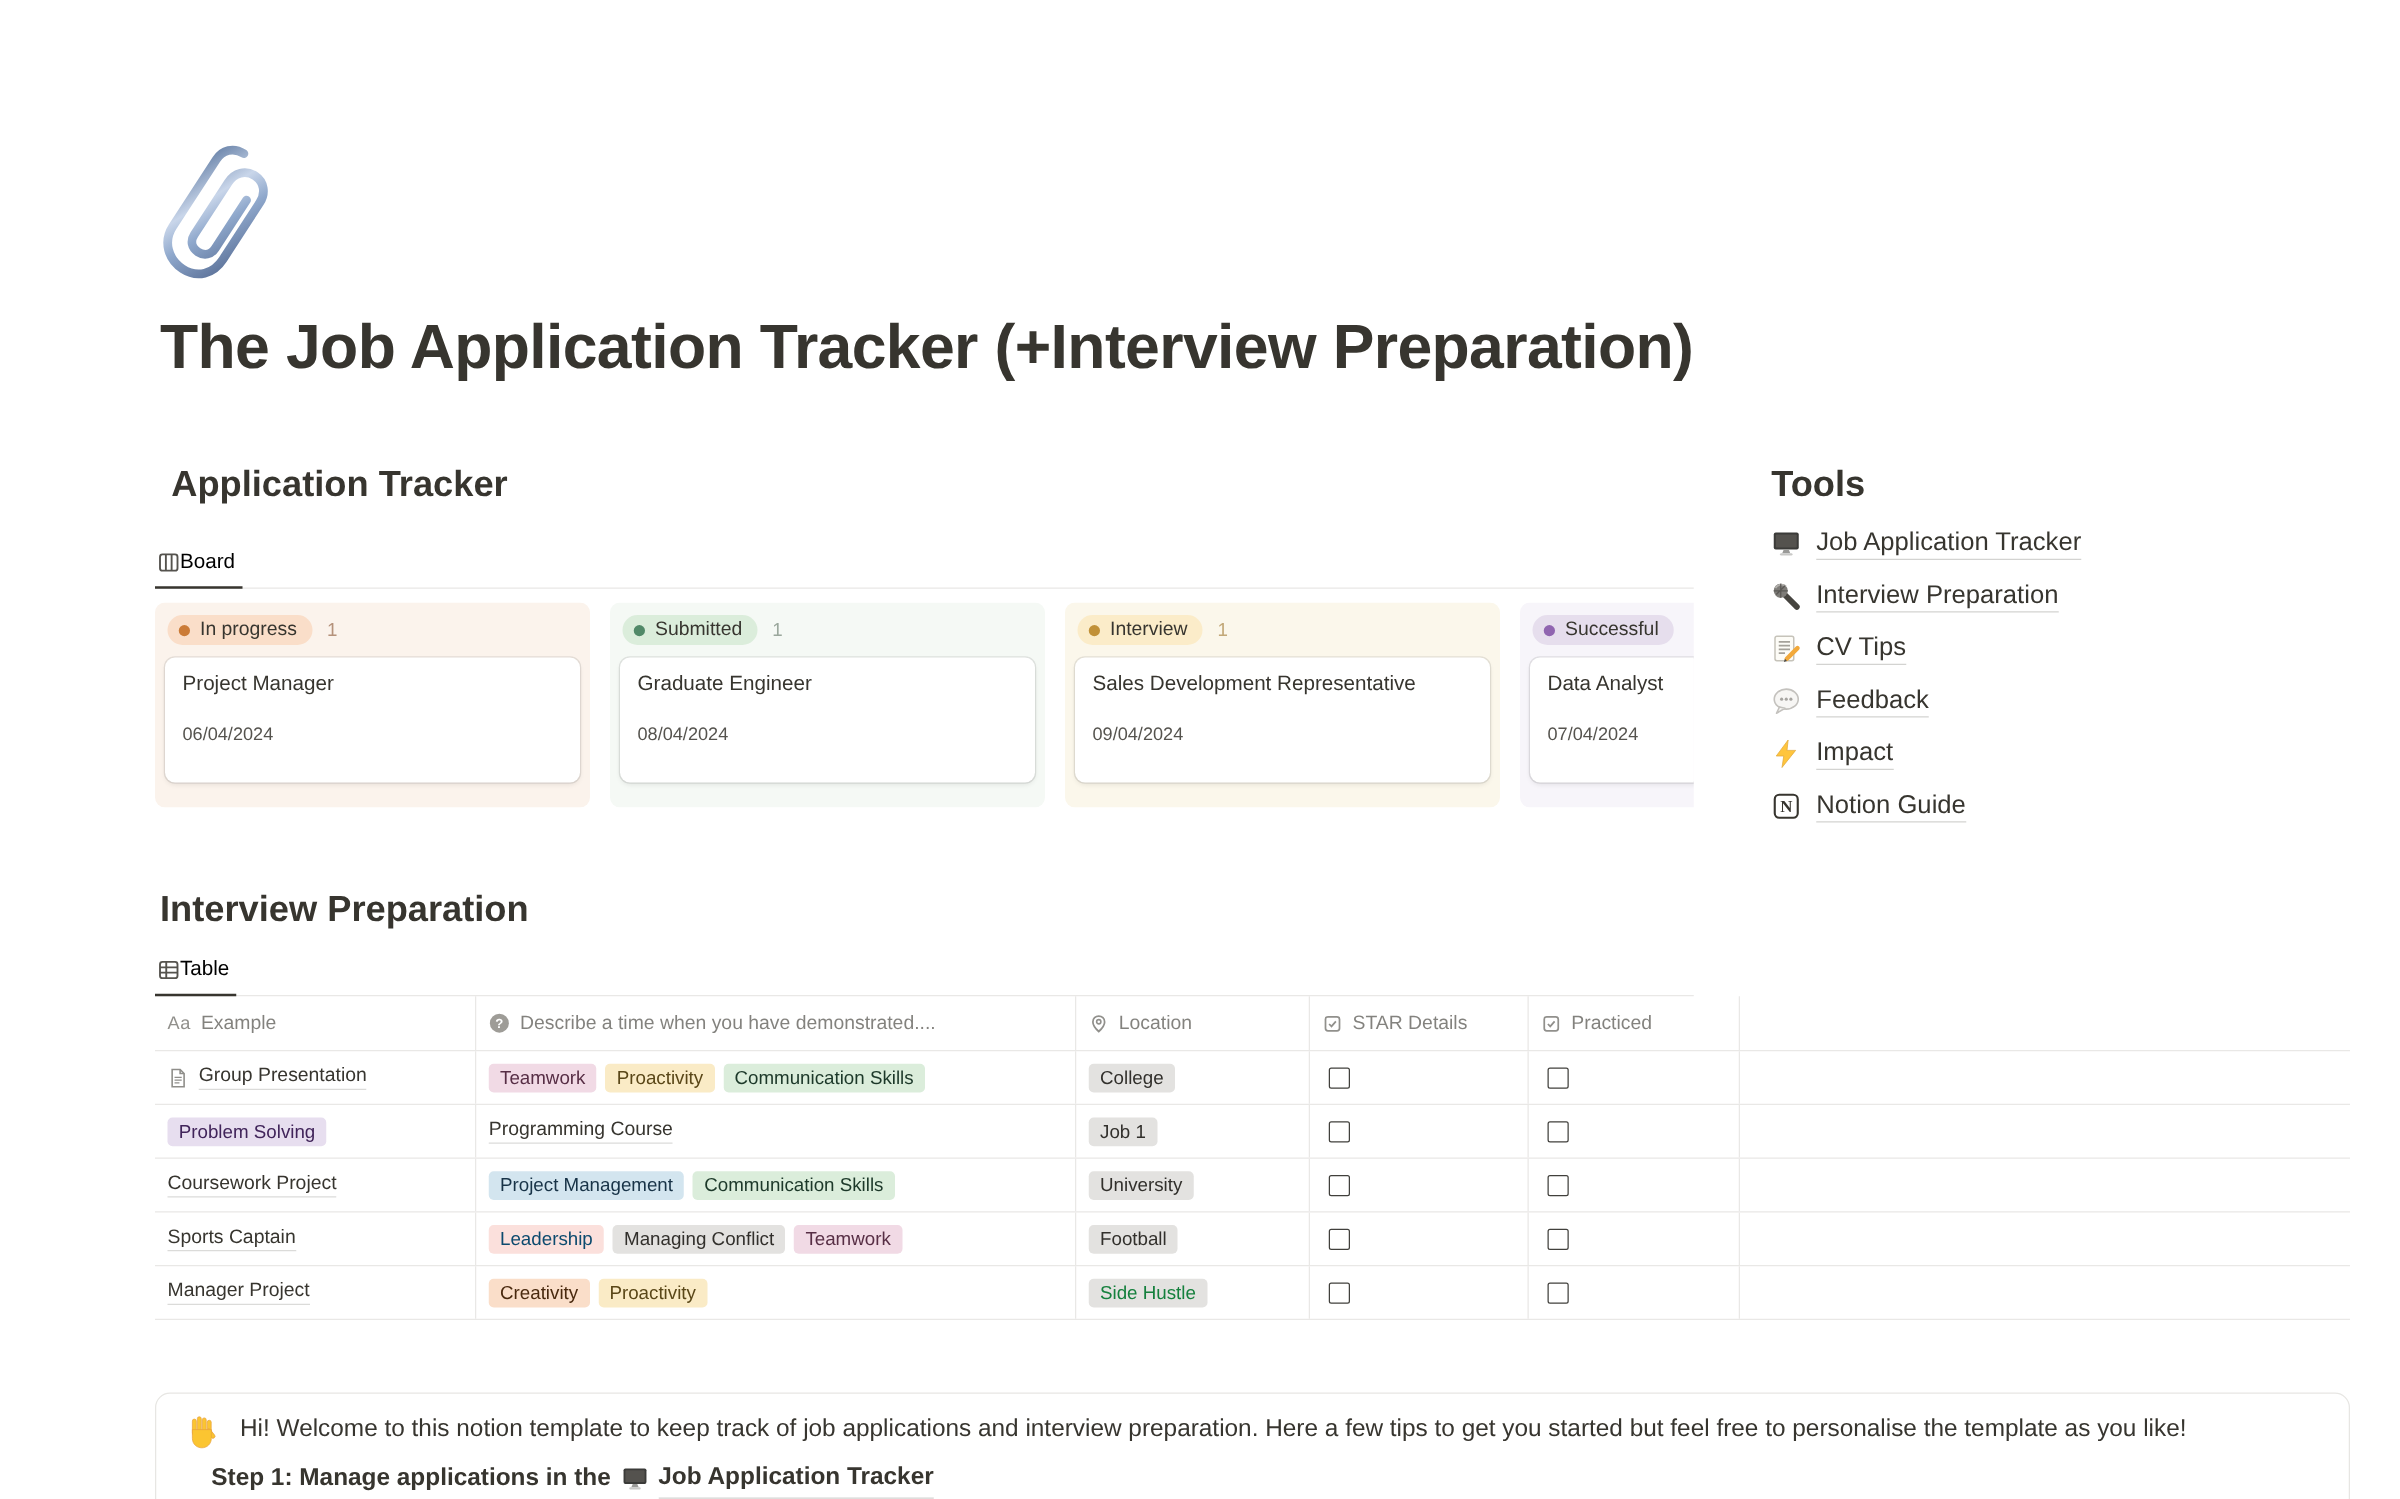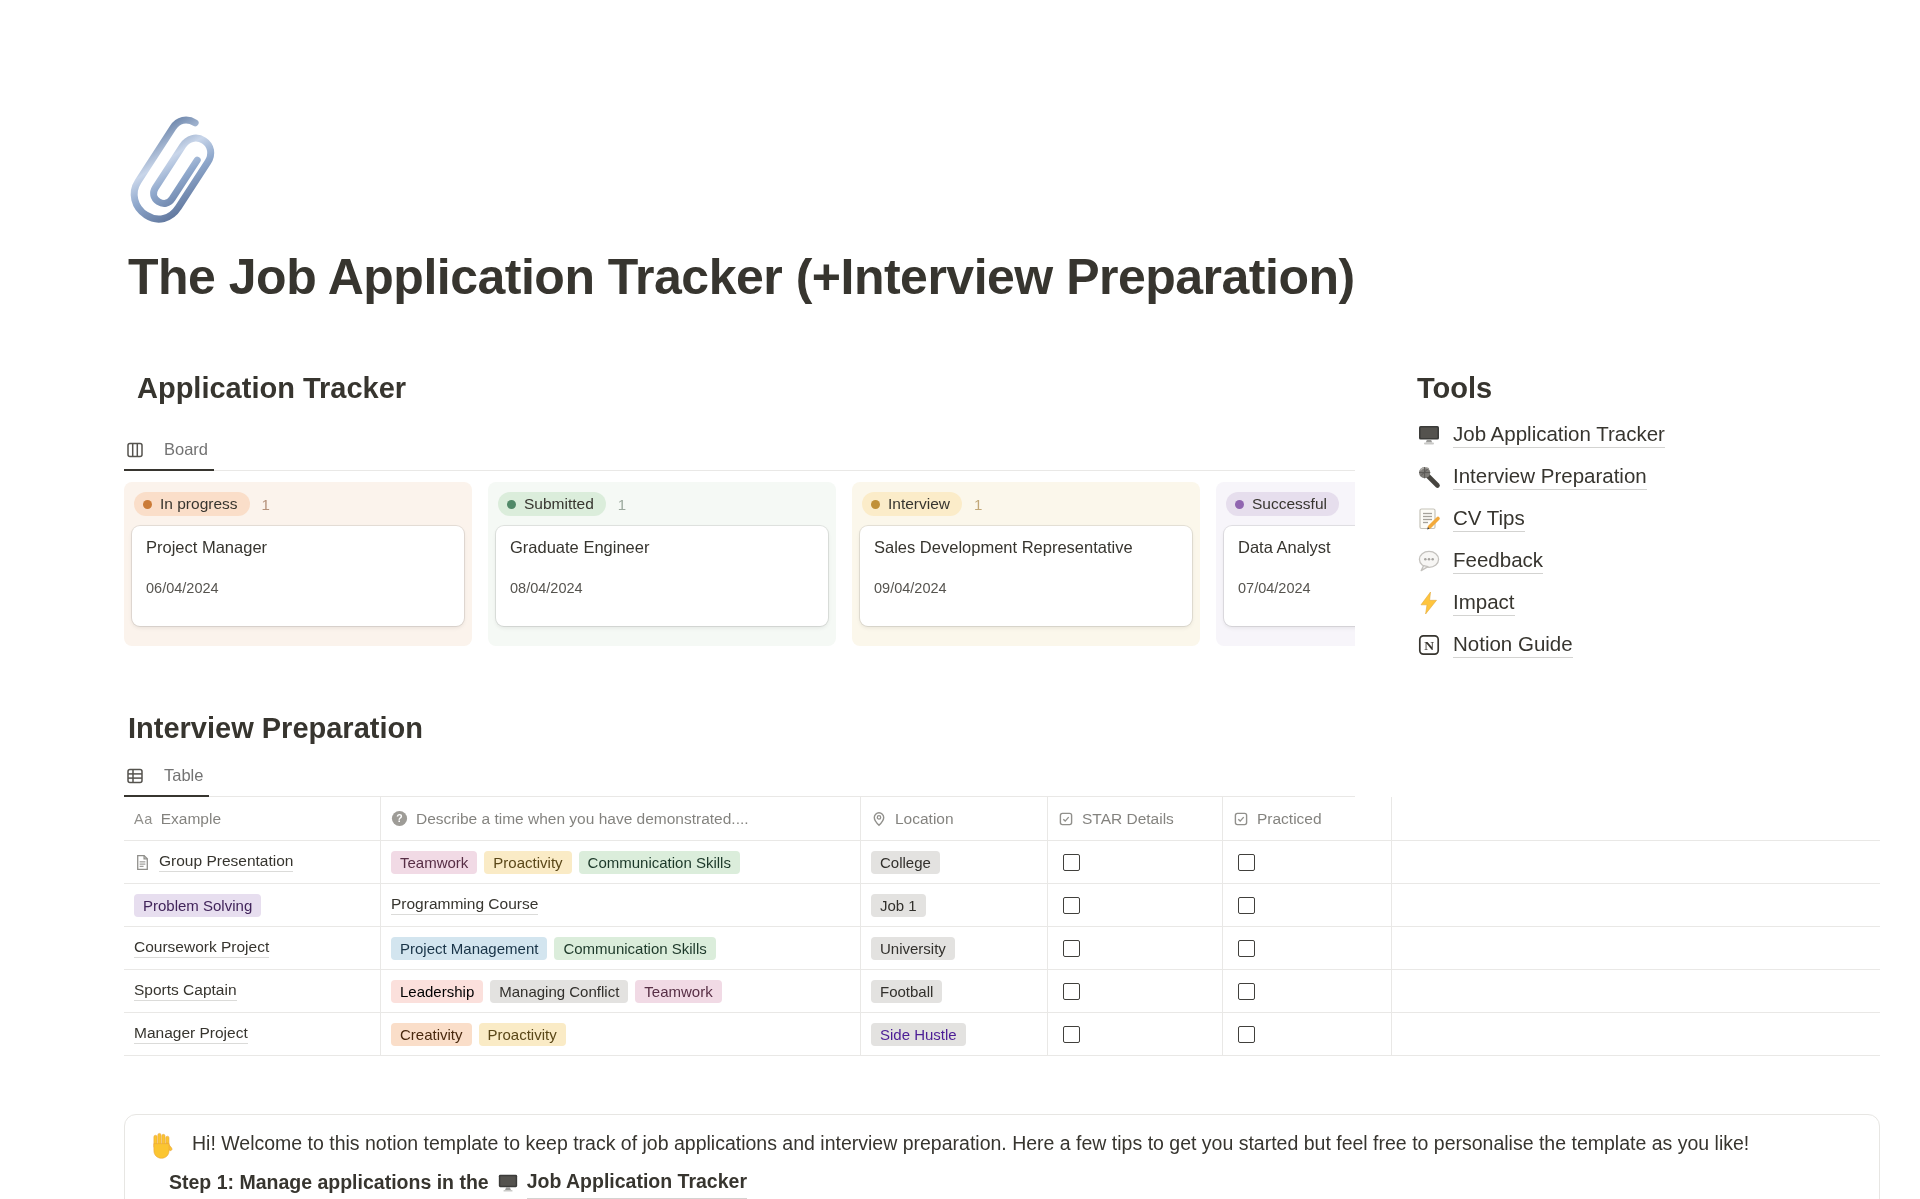--- a/index.html
+++ b/index.html
@@ -13,22 +13,22 @@
 
   
   .h2 { font-size:29px; font-weight:700; }
   #app-heading { left:137px; top:372px; }
   #ip-heading  { left:128px; top:712px; }
 
   
   .tabrow { height:41px; border-bottom:1px solid #E9E8E6; }
   #tab1 { left:124px; top:430px; width:1231px; }
   #tab2 { left:124px; top:756px; width:1231px; }
-  .tab { display:inline-flex; align-items:center; gap:20px; height:41px; padding:0 6px 0 2px;
-         border-bottom:2.5px solid #37352F; font-size:16.5px; font-weight:500; color:#737373; cursor:pointer; }
+  .tab { display:inline-flex; align-items:center; gap:0; height:41px; padding:0 6px 0 2px;
+         border-bottom:2.5px solid #37352F; font-size:16.5px; font-weight:500; color:#000000; cursor:pointer; }
 
   
   #board { left:124px; top:482px; width:1231px; overflow:hidden; display:flex; gap:16px; }
   .col { flex:0 0 348px; border-radius:8px; padding:8px 8px 12px 8px; height:164px; }
   .colhead { display:flex; align-items:center; padding:2px 2px 0 2px; }
   .pill { display:inline-flex; align-items:center; gap:8px; border-radius:20px; padding:3px 12px 3px 9px;
           font-size:15.5px; font-weight:500; color:#37352F; cursor:pointer; }
   .dot { width:9px; height:9px; border-radius:50%; }
   .count { margin-left:12px; font-size:15px; }
   .card { background:#fff; border-radius:8px; margin-top:10px; padding:12px 14px 13px 14px; height:100px; cursor:pointer;
@@ -363,21 +363,21 @@
         <span class="checkbox"></span>
       </div>
     <div class="cell"></div>
   </div>
 
   <div class="trow tbody-row">
     <div class="cell bordered">
       <span class="row-title">Sports Captain</span>
     </div>
     <div class="cell bordered tags">
-      <span class="tag" style="background: rgb(251, 224, 220); color: #000000;">Leadership</span>
+      <span class="tag" style="background: rgb(251, 224, 220); color: #0c4a6e;">Leadership</span>
       <span class="tag" style="background: rgb(227, 226, 224); color: rgb(50, 48, 44);">Managing Conflict</span>
       <span class="tag" style="background: rgb(241, 218, 229); color: rgb(87, 46, 69);">Teamwork</span>
     </div>
     <div class="cell bordered">
       <span class="tag" style="background: rgb(227, 226, 224); color: rgb(50, 48, 44);">Football</span>
     </div>
     <div class="cell bordered">
         <span class="checkbox"></span>
       </div>
     <div class="cell bordered">
@@ -388,21 +388,21 @@
 
   <div class="trow tbody-row">
     <div class="cell bordered">
       <span class="row-title">Manager Project</span>
     </div>
     <div class="cell bordered tags">
       <span class="tag" style="background: rgb(250, 222, 201); color: rgb(73, 41, 14);">Creativity</span>
       <span class="tag" style="background: rgb(250, 235, 198); color: rgb(90, 71, 24);">Proactivity</span>
     </div>
     <div class="cell bordered">
-      <span class="tag" style="background: rgb(227, 226, 224); color: #4c1d95;">Side Hustle</span>
+      <span class="tag" style="background: rgb(227, 226, 224); color: #15803d;">Side Hustle</span>
     </div>
     <div class="cell bordered">
         <span class="checkbox"></span>
       </div>
     <div class="cell bordered">
         <span class="checkbox"></span>
       </div>
     <div class="cell"></div>
   </div>
 </div>

